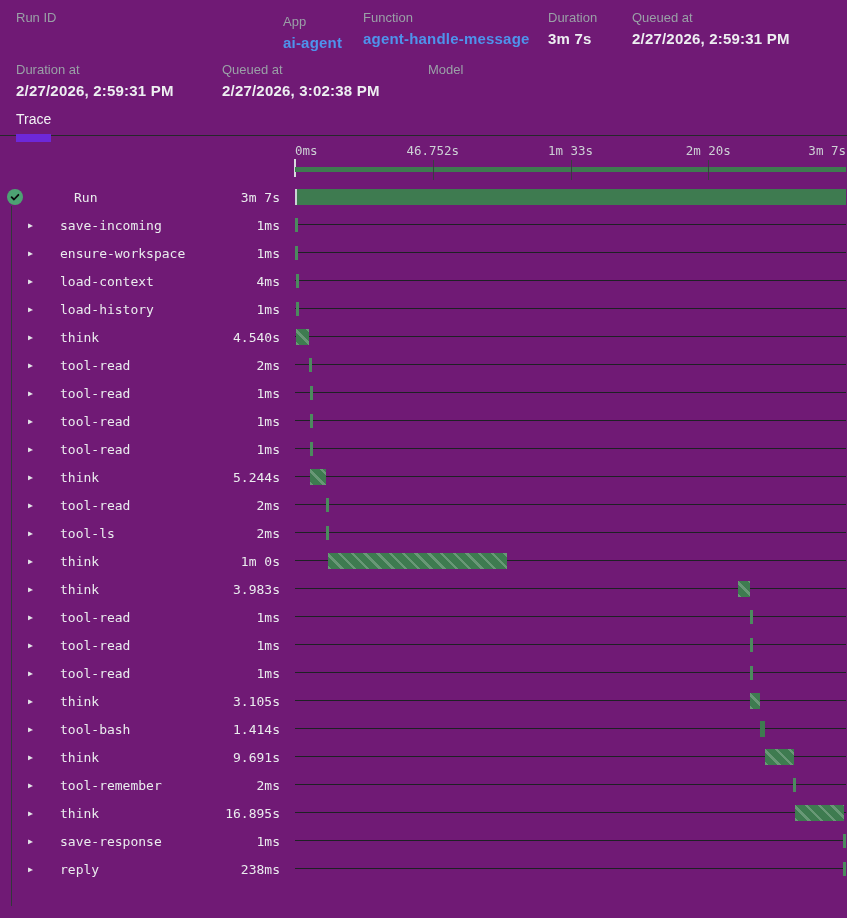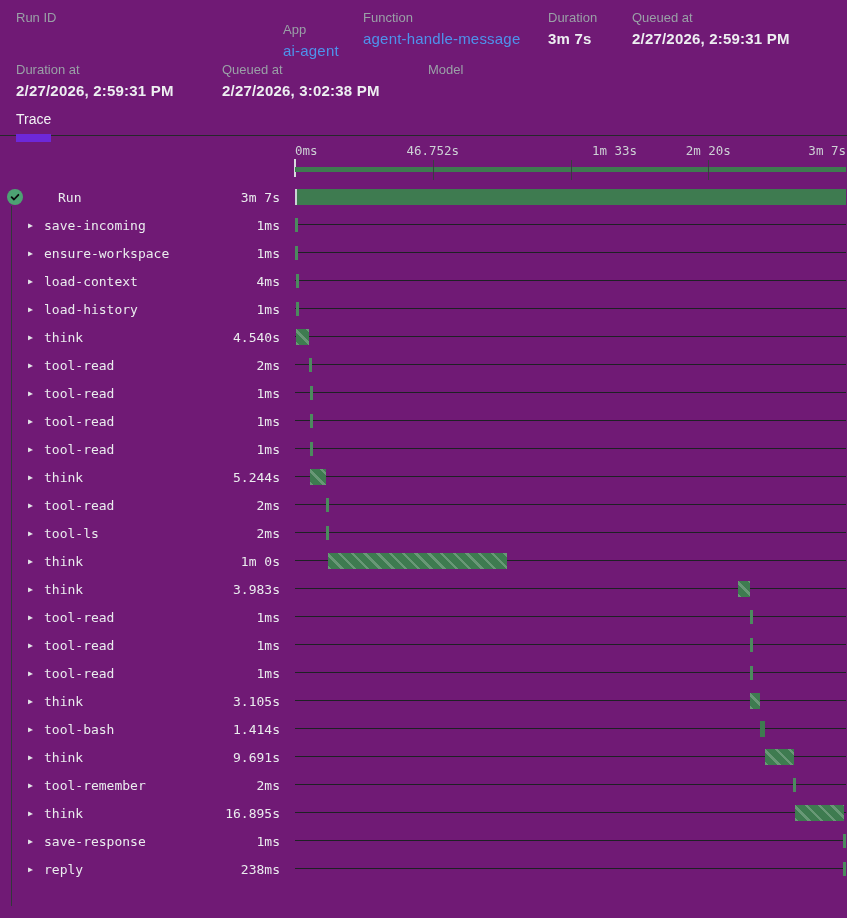--- a/index.html
+++ b/index.html
@@ -6,42 +6,42 @@
   html,body { margin:0; padding:0; background:#0a0b0d; }
   .app {
     position:relative; width:847px; height:918px; overflow:hidden;
     background:#701a75; font-family:"Liberation Sans", sans-serif;
   }
   
   .field { position:absolute; }
   .field .lbl { font-size:13px; color:#9aa0a7; margin-bottom:5px; }
   .field .val { font-size:15px; color:#edeff1; font-weight:700; letter-spacing:.2px; white-space:nowrap; }
   .field .val.mono { font-family:"DejaVu Sans Mono", monospace; font-weight:500; font-size:15px; }
-  .field .val.link { color:#4e93ec; font-weight:400; cursor:pointer; }
+  .field .val.link { color:#4e93ec; font-weight:700; cursor:pointer; }
   
   .tabbar { position:absolute; top:107px; left:0; width:847px; height:29px; border-bottom:1px solid #26282b; }
   .tab { position:absolute; left:16px; top:4px; padding-bottom:7px; font-size:14px; color:#f2f3f5;
          border-bottom:8px solid #6d28d9; cursor:pointer; }
   
   .axis { position:absolute; top:136px; left:0; width:847px; height:47px; }
   .axis-label { position:absolute; top:7px; font-family:"DejaVu Sans Mono", monospace; font-size:12.5px; color:#cdd1d5; white-space:nowrap; }
   .minimap { position:absolute; top:31px; left:295px; width:551px; height:5px; background:#3e7b50; }
   .mini-tick { position:absolute; top:24px; width:1px; height:20px; background:#3a3d41; }
   .mini-origin { position:absolute; top:23px; left:294px; width:2px; height:18px; background:#d7dadd; }
   
   .rows { position:absolute; top:183px; left:0; width:847px; }
   .guide { position:absolute; left:11px; top:206px; height:700px; width:1px; background:#33373b; }
   .row { display:flex; height:28px; align-items:center; }
   .rowleft { width:295px; display:flex; align-items:center; height:100%;
              font-family:"DejaVu Sans Mono", monospace; font-size:13px; color:#eaecee; }
   .caret { width:16px; margin-left:28px; font-size:8px; color:#e4e6e8; flex:none; cursor:pointer; }
   .caret.hidden { visibility:hidden; }
   .caret.none { margin-left:28px; width:0; }
   .rooticon { margin-left:7px; margin-right:7px; width:16px; height:16px; flex:none; }
-  .name { white-space:nowrap; }
+  .name { white-space:nowrap;margin-left:16px; }
   .dur { margin-left:auto; padding-right:15px; white-space:nowrap; }
   .track { position:relative; flex:1; height:100%; }
   .gridline { position:absolute; left:0; right:1px; top:13px; height:1px; background:#1e2124; }
   .bar { position:absolute; top:6px; height:16px; }
   .bar.solid { background:#3e7b50; }
   .bar.run { background:#3e7b50; border-left:2px solid #ccd1d6; }
   .bar.hatch {
     background:#3e7b50;
     background-image:repeating-linear-gradient(45deg, rgba(255,255,255,.22) 0 2.5px, rgba(255,255,255,0) 2.5px 9px);
   }
@@ -51,21 +51,21 @@
 </head>
 <body>
 
 <div class="app">
 
   <div id="header">
   <div class="field" style="left: 16px; top: 10px;">
     <div class="lbl">Run ID</div>
   </div>
 
-  <div class="field" style="left: 283px; top: 22px;">
+  <div class="field" style="left: 283px; top: 14px;">
     <div class="lbl">App</div>
     <div class="val link">ai-agent</div>
   </div>
 
   <div class="field" style="left: 363px; top: 10px;">
     <div class="lbl">Function</div>
     <div class="val link">agent-handle-message</div>
   </div>
 
   <div class="field" style="left: 548px; top: 10px;">
@@ -93,21 +93,21 @@
   </div>
 </div>
 
   <div class="tabbar">
     <div class="tab">Trace</div>
   </div>
 
   <div class="axis" id="axis">
       <div class="axis-label" style="left: 295px;">0ms</div>
       <div class="axis-label" style="left: 432.75px; transform: translateX(-50%);">46.752s</div>
-      <div class="axis-label" style="left: 570.5px; transform: translateX(-50%); margin-left: 44px;">1m 33s</div>
+      <div class="axis-label" style="left: 570.5px; transform: translateX(-50%);">1m 33s</div>
       <div class="axis-label" style="left: 708.25px; transform: translateX(-50%);">2m 20s</div>
       <div class="axis-label" style="right: 1px;">3m 7s</div>
       <div class="mini-origin"></div>
       <div class="minimap"></div>
       <div class="mini-tick" style="left: 432.75px;"></div>
       <div class="mini-tick" style="left: 570.5px;"></div>
       <div class="mini-tick" style="left: 708.25px;"></div>
     </div>
 
   <div class="guide"></div>

